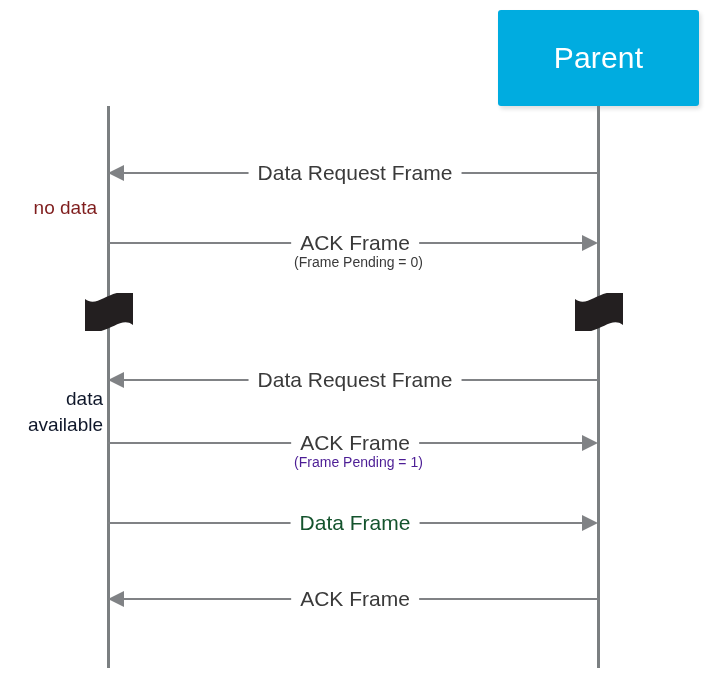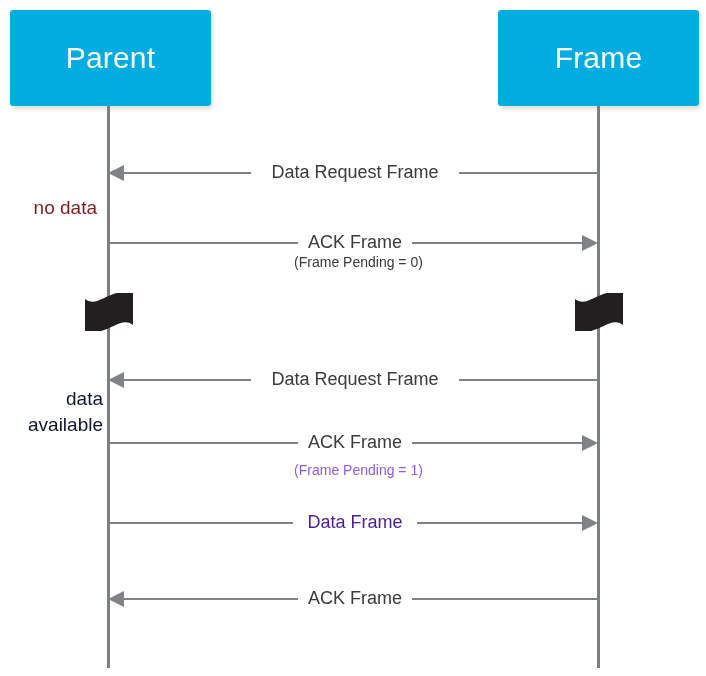--- a/index.html
+++ b/index.html
@@ -65,21 +65,21 @@
   }
   .msg .head.right {
     border-left: 16px solid #808285;
   }
   .msg .head.left {
     border-right: 16px solid #808285;
   }
   .msg-label {
     position: absolute;
     color: #3a3a3a;
-    font-size: 18px;
+    font-size: 21px;
     line-height: 1;
     white-space: nowrap;
     transform: translate(-50%, -50%);
     background: #ffffff;
     padding: 0 9px;
   }
   .msg-sub {
     position: absolute;
     color: #3a3a3a;
     font-size: 14px;
@@ -103,25 +103,22 @@
   
   .break-symbol {
     position: absolute;
   }
 </style>
 </head>
 <body>
 
 <div id="canvas">
 
-  <div class="actor-box" id="actor-parent" style="left: 10px; top: 10px; width: 201px; height: 96px; background: rgb(0, 172, 224);">
+  <div class="actor-box" id="actor-child" style="left: 498px; top: 10px; width: 201px; height: 96px; background: rgb(0, 172, 224);">
     <span class="actor-label">Parent</span>
-  </div>
-  <div class="actor-box" id="actor-child" style="left: 498px; top: 10px; width: 201px; height: 96px; background: rgb(0, 172, 224);">
-    <span class="actor-label">Frame</span>
   </div>
 
   <div class="lifeline" id="lifeline-parent" style="left: 107px; top: 106px; height: 562px; background: rgb(123, 127, 129);"></div>
   <div class="lifeline" id="lifeline-child" style="left: 597px; top: 106px; height: 562px; background: rgb(123, 127, 129);"></div>
 
   <div id="messages-layer">
       <div class="msg" style="left: 0px; top: 172px;">
         <div class="seg" style="left: 123px; width: 127.6px; background: rgb(128, 130, 133);"></div>
         <div class="seg" style="left: 459.4px; width: 138.6px; background: rgb(128, 130, 133);"></div>
         <div class="head left" style="left: 108px;"></div>
@@ -138,27 +135,27 @@
         <div class="seg" style="left: 123px; width: 127.6px; background: rgb(128, 130, 133);"></div>
         <div class="seg" style="left: 459.4px; width: 138.6px; background: rgb(128, 130, 133);"></div>
         <div class="head left" style="left: 108px;"></div>
         <div class="msg-label" style="left: 355px; top: 0px; color: rgb(58, 58, 58);">Data Request Frame</div>
       </div>
       <div class="msg" style="left: 0px; top: 442px;">
         <div class="seg" style="left: 108px; width: 190.3px; background: rgb(128, 130, 133);"></div>
         <div class="seg" style="left: 411.7px; width: 171.3px; background: rgb(128, 130, 133);"></div>
         <div class="head right" style="left: 582px;"></div>
         <div class="msg-label" style="left: 355px; top: 0px; color: rgb(58, 58, 58);">ACK Frame</div>
-        <div class="msg-sub" style="left: 355px; top: 28px; color: #8b5cf6;">(Frame Pending = 1)</div>
+        <div class="msg-sub" style="left: 355px; top: 20px; color: #4c1d95;">(Frame Pending = 1)</div>
       </div>
       <div class="msg" style="left: 0px; top: 522px;">
         <div class="seg" style="left: 108px; width: 185px; background: rgb(128, 130, 133);"></div>
         <div class="seg" style="left: 417px; width: 166px; background: rgb(128, 130, 133);"></div>
         <div class="head right" style="left: 582px;"></div>
-        <div class="msg-label" style="left: 355px; top: 0px; color: #4c1d95;">Data Frame</div>
+        <div class="msg-label" style="left: 355px; top: 0px; color: #14532d;">Data Frame</div>
       </div>
       <div class="msg" style="left: 0px; top: 598px;">
         <div class="seg" style="left: 123px; width: 175.3px; background: rgb(128, 130, 133);"></div>
         <div class="seg" style="left: 411.7px; width: 186.3px; background: rgb(128, 130, 133);"></div>
         <div class="head left" style="left: 108px;"></div>
         <div class="msg-label" style="left: 355px; top: 0px; color: rgb(58, 58, 58);">ACK Frame</div>
       </div>
     </div>
 
   <div id="notes-layer">

